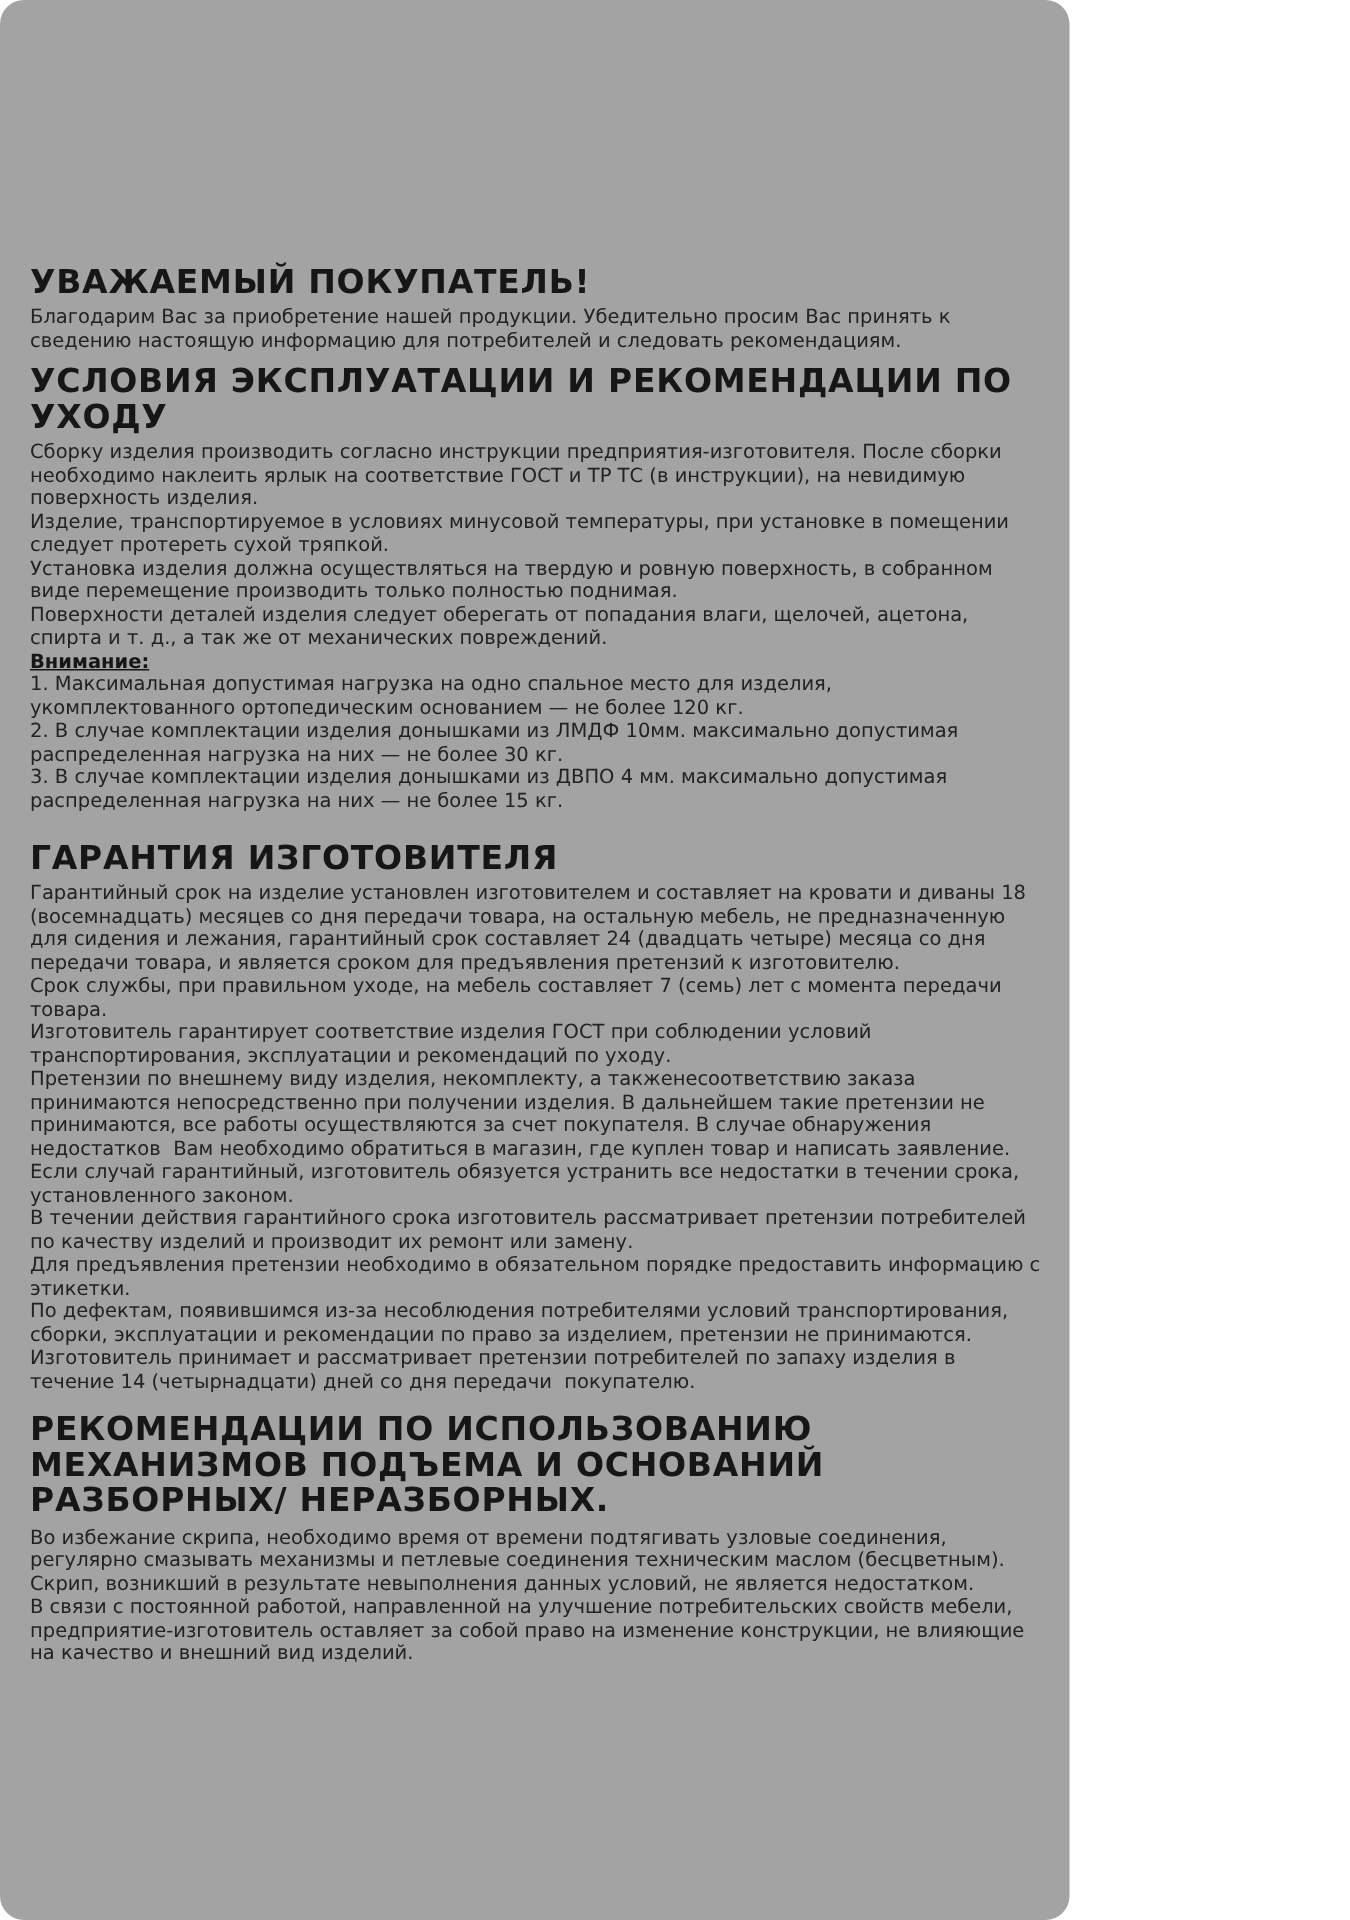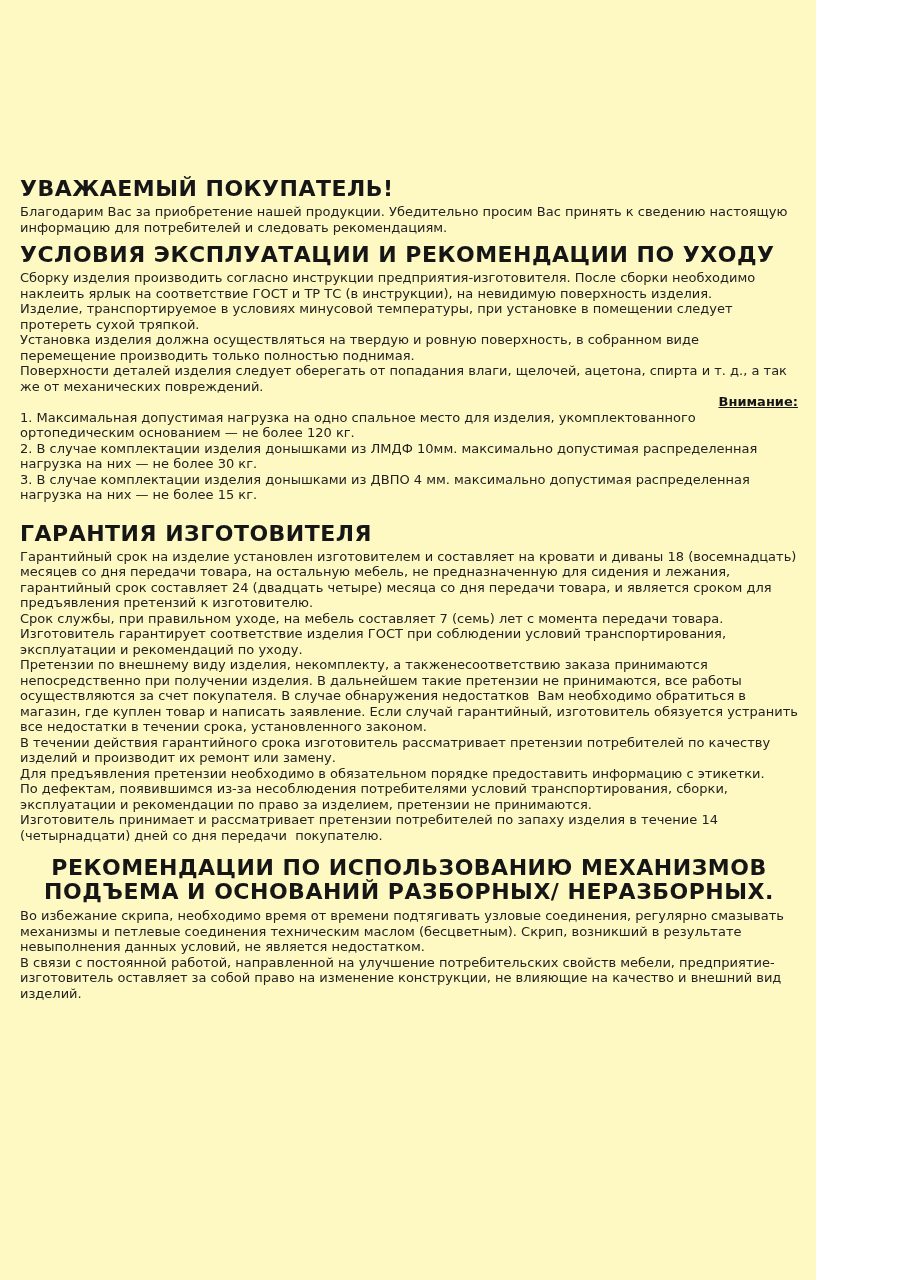--- a/index.html
+++ b/index.html
@@ -9,55 +9,54 @@
   }
   body {
     width: 900px;
     height: 1280px;
     font-family: "DejaVu Sans", sans-serif;
     color: #222222;
     overflow: hidden;
   }
   .page {
     box-sizing: border-box;
-    width: 816px;
+    width: 713px;
     height: 1280px;
     padding: 177px 18px 0 20px;
-    background: #fef9c3;
+    background: #a3a3a3;
+    border-radius: 16px;
   }
   .doc-heading {
     font-size: 22px;
     font-weight: bold;
     letter-spacing: 0.5px;
     line-height: 24px;
     color: #161616;
     margin: 0 0 3px 0;
     max-width: 862px;
   }
   .sec-usage      { margin-top: 8px; }
   .sec-warranty   { margin-top: 19px; }
   .sec-mechanisms { margin-top: 13px; }
   .sec-mechanisms .doc-heading {
     line-height: 23.5px;
     margin-bottom: 5px;
-    text-align: center;
   }
   p.body-par {
     margin: 0;
     font-size: 13px;
     line-height: 15.5px;
     white-space: pre-wrap;
     color: #222222;
     max-width: 862px;
   }
   p.attention-label {
     font-weight: bold;
     text-decoration: underline;
     color: #161616;
-    text-align: right;
   }
 </style>
 </head>
 <body>
 
 <div class="page">
 
   <section class="sec-greeting">
     <h1 class="doc-heading">УВАЖАЕМЫЙ ПОКУПАТЕЛЬ!</h1>
     <p class="body-par">Благодарим Вас за приобретение нашей продукции. Убедительно просим Вас принять к сведению настоящую информацию для потребителей и следовать рекомендациям.</p>

